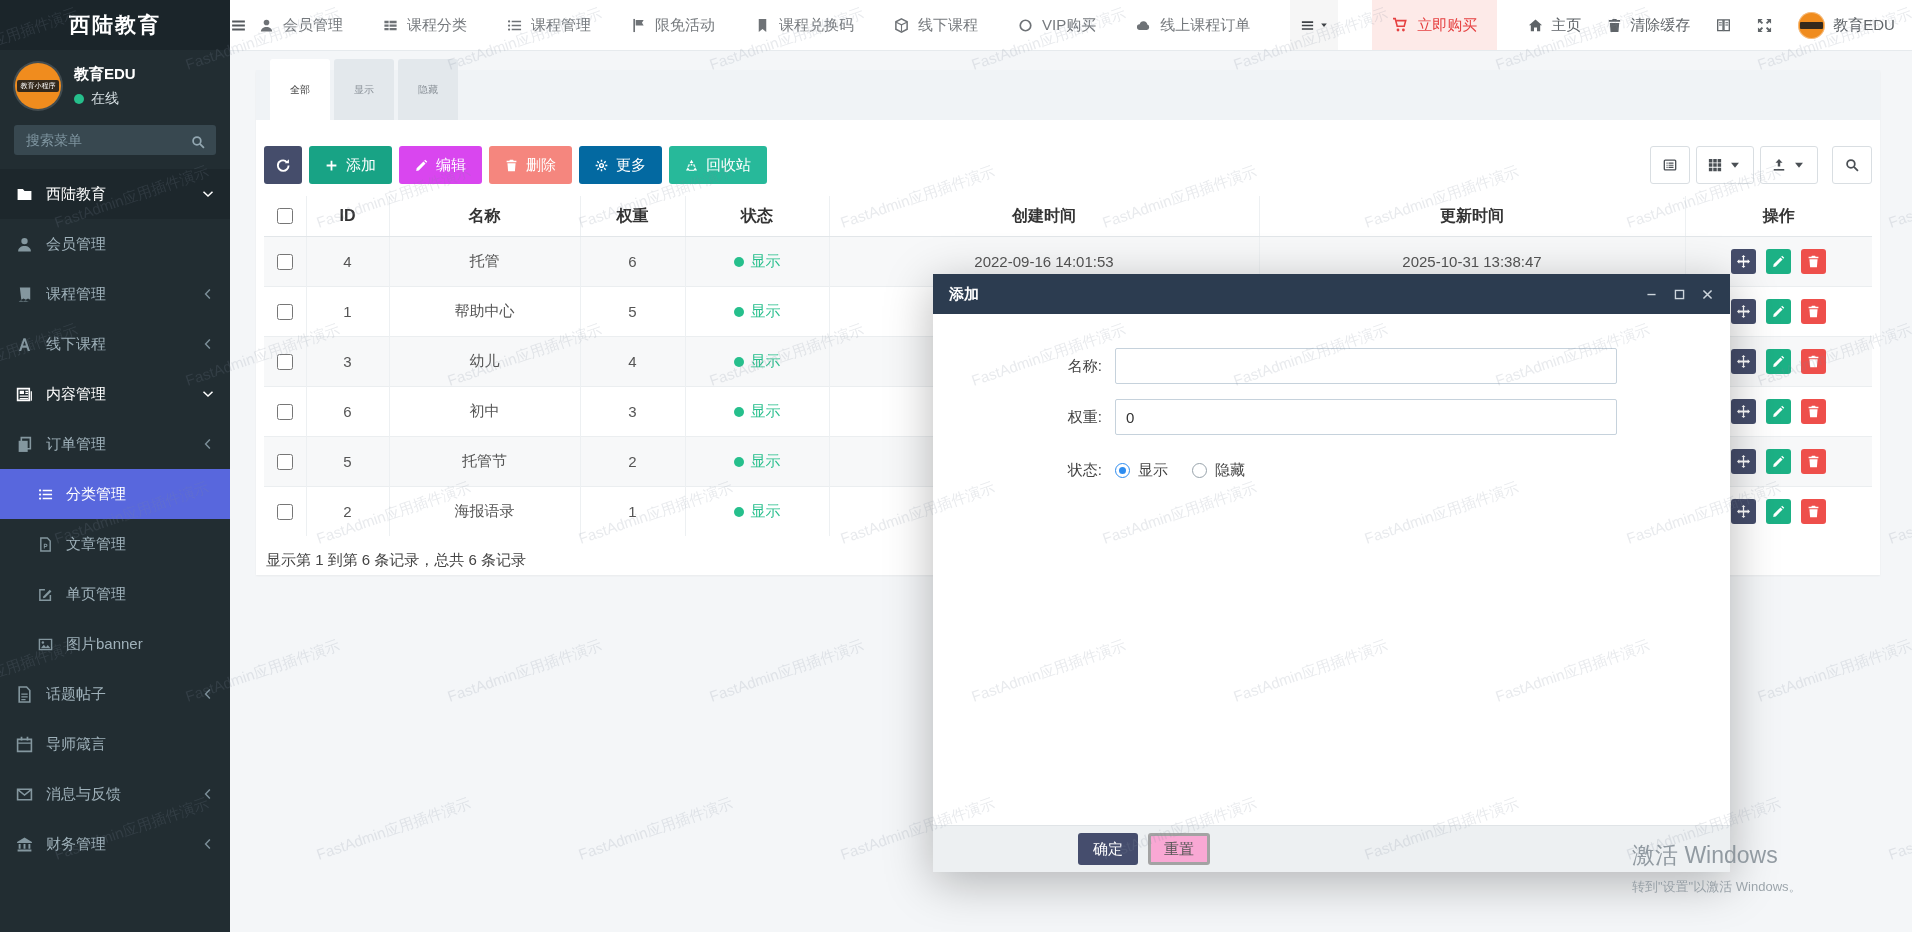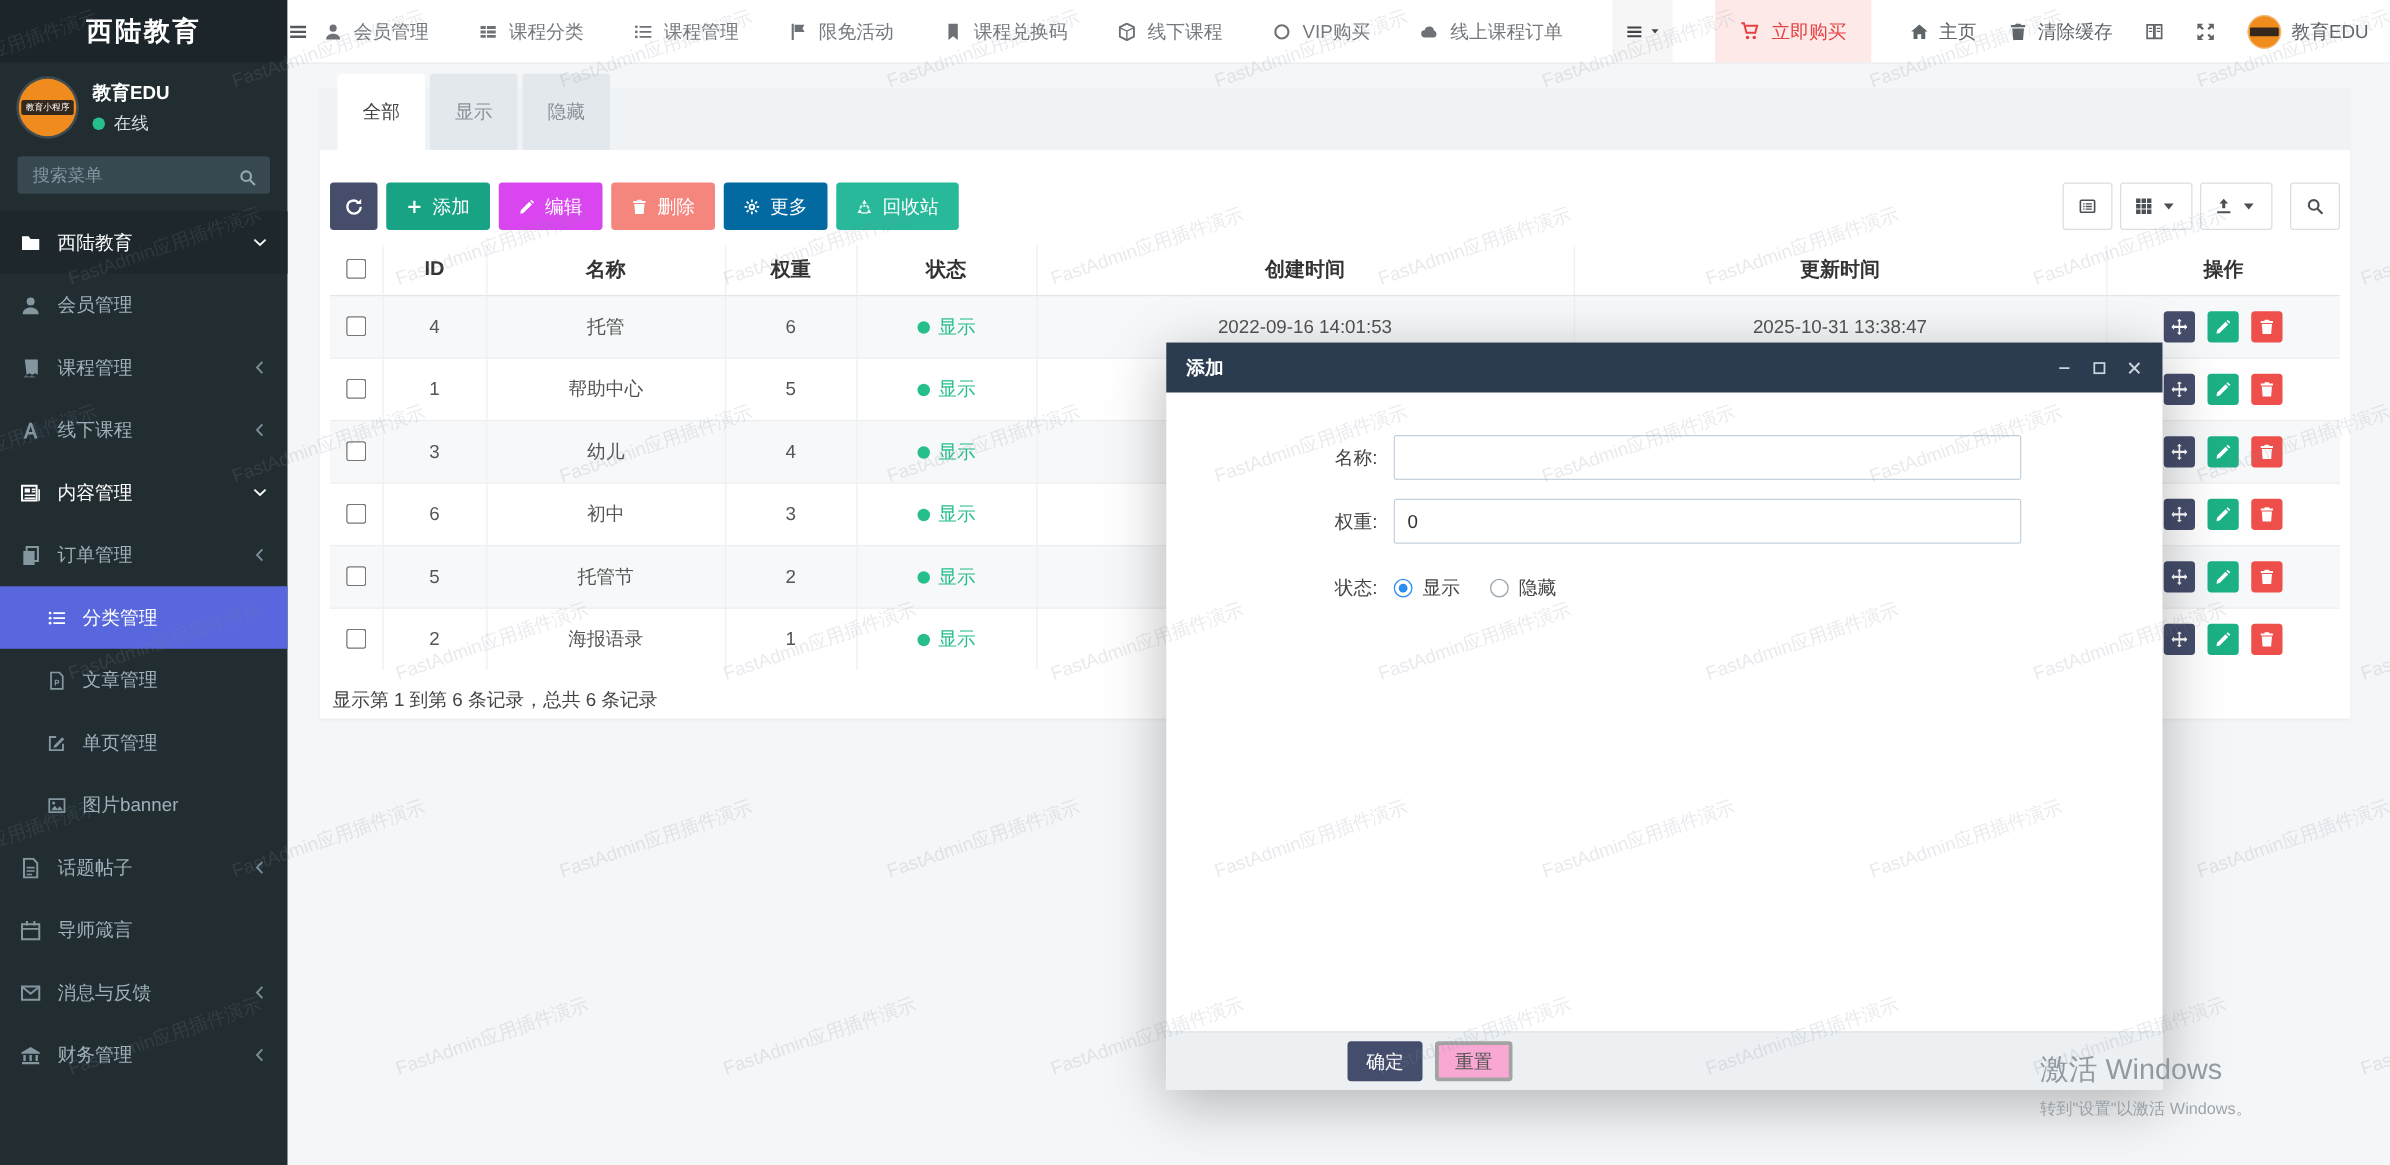--- a/index.html
+++ b/index.html
@@ -48,21 +48,21 @@
   #buy{height:100%;padding:0 20px;margin-left:34px;background:#fdeae8;color:#e64141;display:flex;align-items:center;gap:9px;
        font-size:15px;cursor:pointer;white-space:nowrap;}
   .nr{display:flex;align-items:center;gap:8px;color:#5f6468;font-size:15px;padding:0 13px;cursor:pointer;white-space:nowrap;}
   .nr .ic{width:15px;height:15px;}
   #nav-avatar{width:27px;height:27px;border-radius:50%;background:#f08c1e;position:relative;flex:0 0 auto;box-shadow:inset 0 0 0 1px rgba(255,255,255,.4);}
   #nav-avatar::after{content:"";position:absolute;left:2px;right:2px;top:10px;height:7px;background:#34291c;border-radius:1px;}
 
   
   #panel{position:absolute;left:256px;top:70px;width:1624px;height:505px;background:#fff;z-index:10;box-shadow:0 1px 2px rgba(0,0,0,.05);}
   #panel-heading{height:50px;background:#f0f3f6;display:flex;align-items:flex-end;padding-left:14px;}
-  .tab{height:37px;line-height:37px;padding:12px 20px;background:#e3e8ec;color:#8a9198;font-size:15px;margin-right:4px;
+  .tab{height:37px;line-height:37px;padding:12px 20px;background:#e3e8ec;color:#8a9198;font-size:10px;margin-right:4px;
        border-radius:3px 3px 0 0;cursor:pointer;}
   .tab.active{background:#fff;color:#444;}
   #panel-body{position:relative;padding:26px 8px 0;}
   #toolbar{display:flex;align-items:center;gap:7px;}
   .tbtn{height:38px;border:none;border-radius:3px;color:#fff;font-size:15px;display:inline-flex;align-items:center;gap:8px;
         padding:0 16px;cursor:pointer;font-family:inherit;}
   .tbtn .ic{width:13px;height:13px;}
   #btn-refresh{width:38px;padding:0;justify-content:center;background:#454d6b;}
   #btn-refresh .ic{width:15px;height:15px;}
   #btn-add{background:#18a385;}

